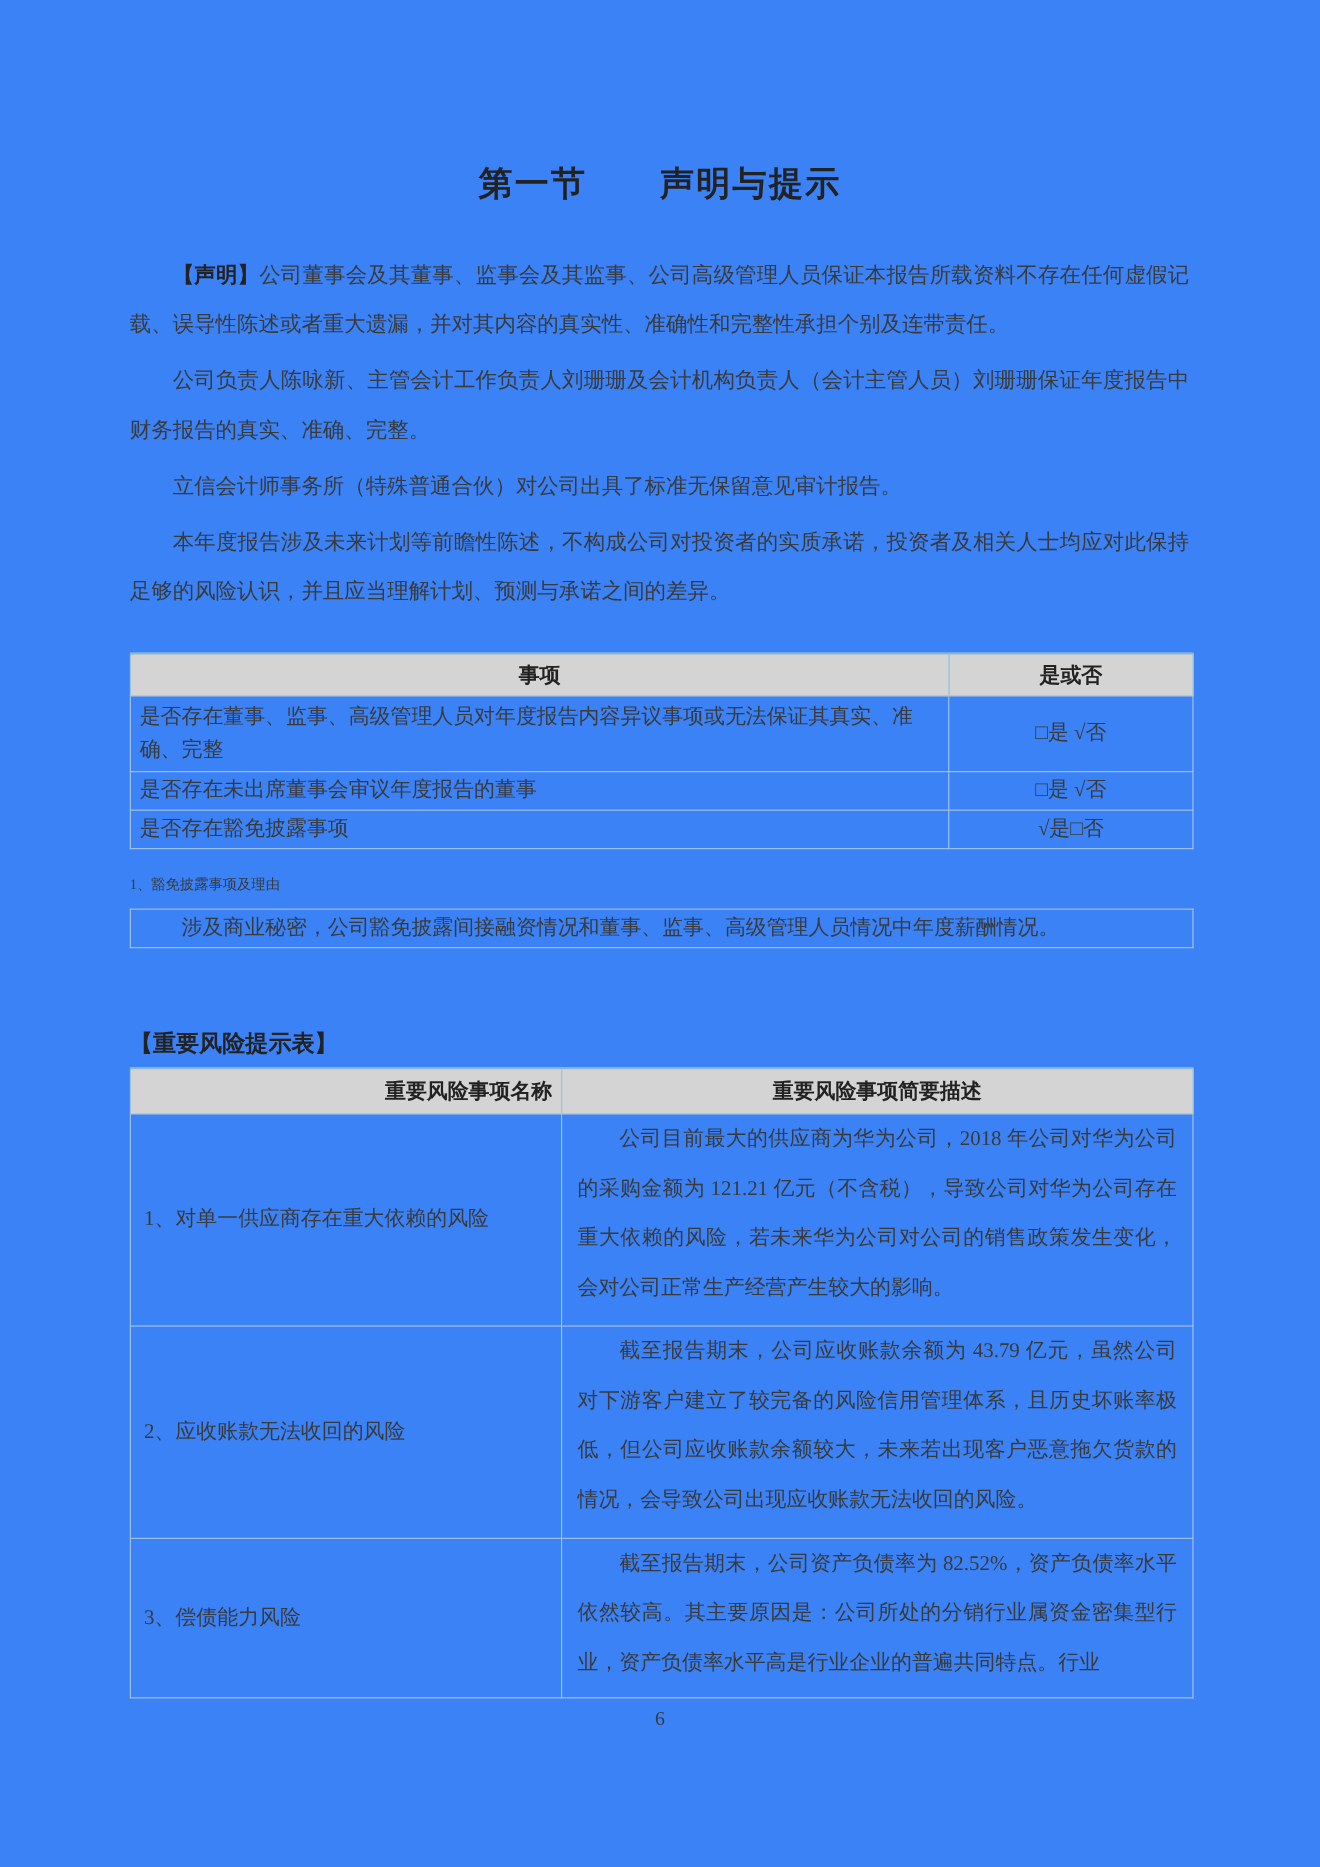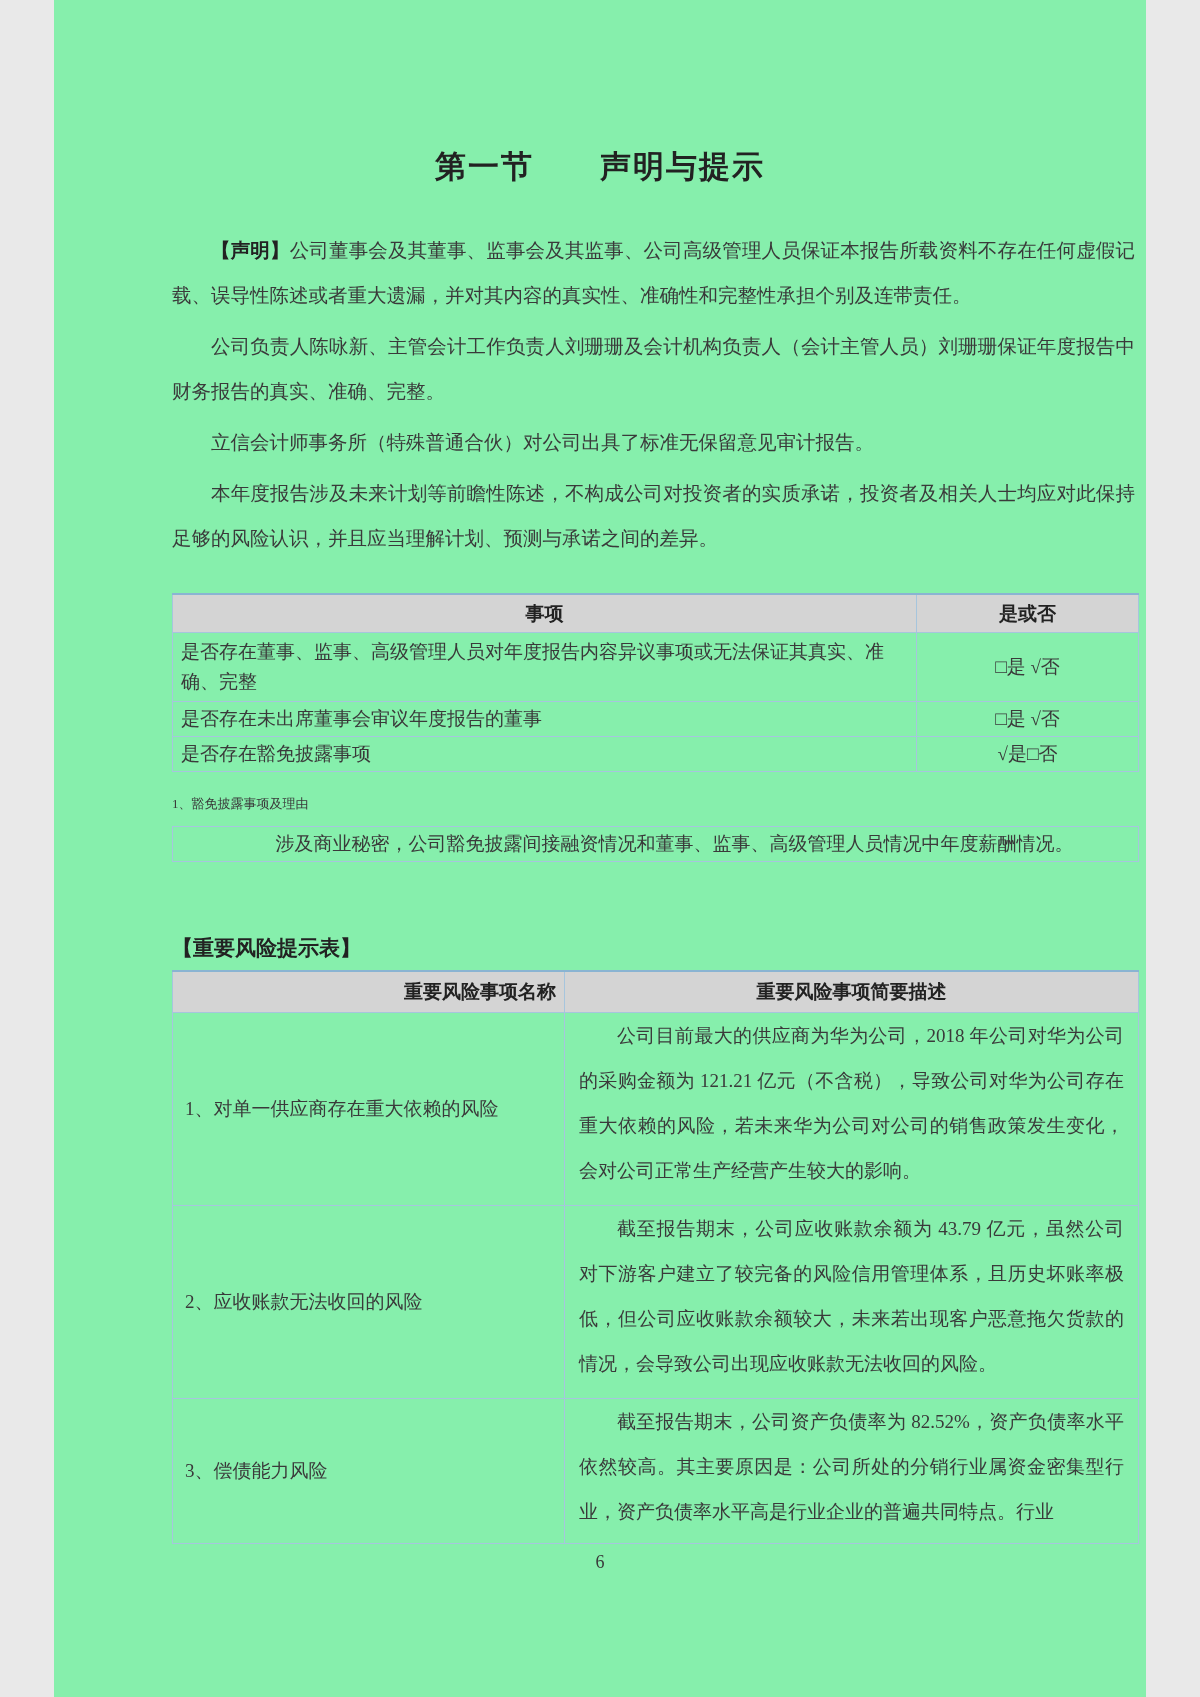--- a/index.html
+++ b/index.html
@@ -5,23 +5,23 @@
   :root{
     --border: #a6c5dd;
     --border-dark: #8ab4d2;
     --header-bg: #d4d4d4;
     --text: #3a3a3a;
     --text-bold: #222222;
   }
   html,body{margin:0;padding:0;background:#e9e9e9;}
   .page{
     position:relative;
-    width:1092px;height:1697px;
+    width:1200px;height:1697px;
     margin:0 auto;
-    background:#86efac;
+    background:#3b82f6;
     font-family:"Liberation Serif","DejaVu Serif",serif;
     color:var(--text);
     overflow:hidden;
   }
   .content{position:absolute;left:118px;width:967px;}
 
   .doc-title{
     position:absolute;left:0;right:0;top:146px;
     text-align:center;
     font-family:"Liberation Sans","DejaVu Sans",sans-serif;
@@ -61,21 +61,21 @@
   .stmt-table td{line-height:30px;}
   .stmt-table .col-answer{width:205px;text-align:center;}
   .stmt-table .row-tall td{height:64px;}
   .stmt-table .row-short td{height:28px;}
 
   .exempt-label{
     position:absolute;top:795px;
     font-size:13px;margin:0;
   }
   .exempt-table{position:absolute;top:826px;}
-  .exempt-table td{height:30px;line-height:30px;text-indent:2em;text-align:center;}
+  .exempt-table td{height:30px;line-height:30px;text-indent:2em;}
 
   .risk-heading{
     position:absolute;top:934px;
     font-family:Liberation Sans, sans-serif;
     font-weight:bold;font-size:21px;color:var(--text-bold);
     margin:0;
   }
   .risk-table{position:absolute;top:970px;}
   .risk-table th{
     background:var(--header-bg);

